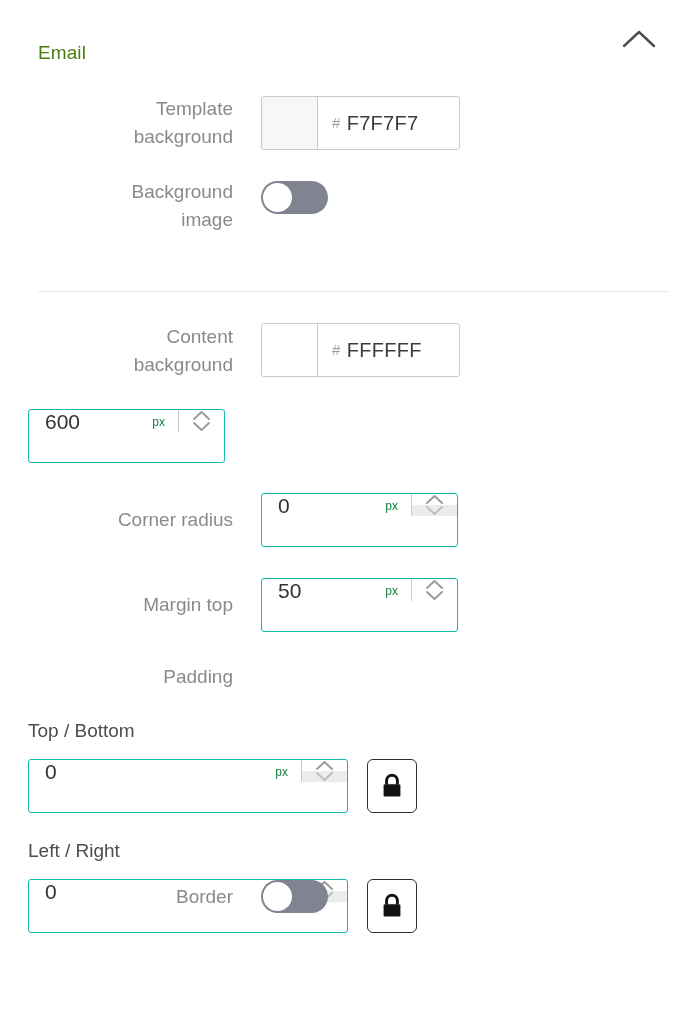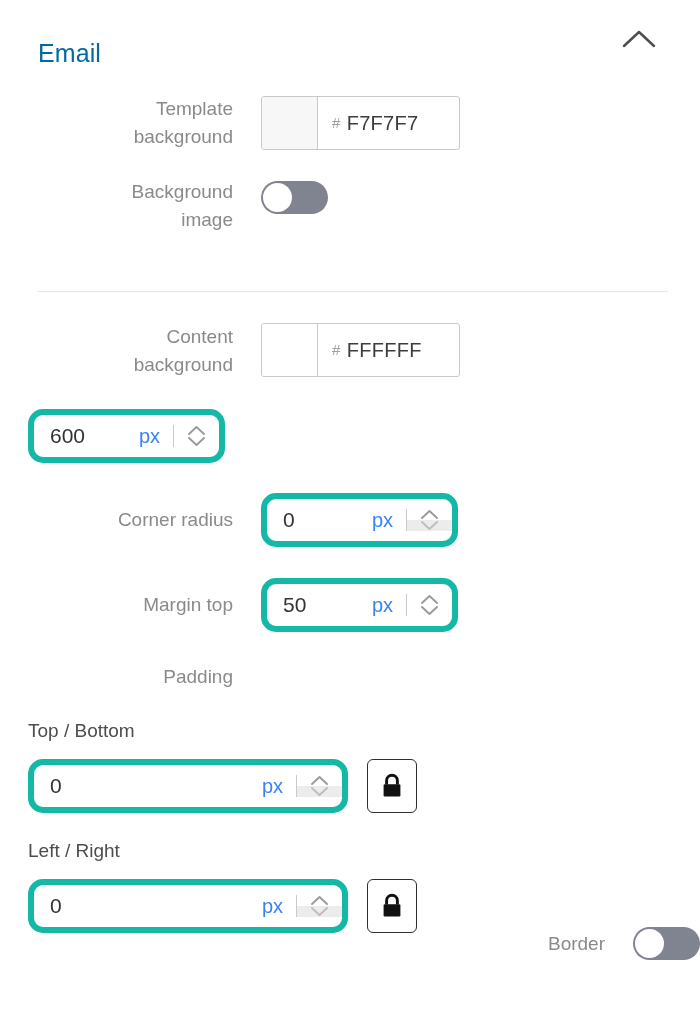--- a/index.html
+++ b/index.html
@@ -23,22 +23,22 @@
     left: 0; top: 0;
     width: 700px;
     height: 78px;
     display: flex;
     align-items: center;
     justify-content: space-between;
     padding: 0 38px 0 38px;
     box-sizing: border-box;
   }
   .panel-title {
-    font-size: 25px;
-    color: #0369a1;
+    font-size: 19px;
+    color: #4d7c0f;
     letter-spacing: .1px;
     margin-top: 28px;
   }
   .chevron-toggle {
     width: 46px;
     height: 46px;
     display: flex;
     align-items: center;
     justify-content: center;
     cursor: pointer;
@@ -126,44 +126,44 @@
     position: absolute;
     left: 38px;
     width: 630px;
     height: 1px;
     background: #e6e6e6;
   }
 
   
   .stepper {
     display: flex;
-    align-items: center;
+    align-items: flex-start;
     height: 54px;
-    border: 6px solid #14b8a6;
-    border-radius: 15px;
+    border: 1px solid #14b8a6;
+    border-radius: 3px;
     background: #fff;
     box-sizing: border-box;
     overflow: hidden;
   }
   .stepper.narrow { width: 197px; }
   .stepper.wide   { width: 320px; }
   .stepper .num-box {
     flex: 1;
     display: flex;
     align-items: center;
     justify-content: space-between;
     padding: 0 13px 0 16px;
   }
   .stepper .num-val {
     font-size: 21px;
     color: #333333;
   }
   .stepper .num-unit {
-    font-size: 20px;
-    color: #3b82f6;
+    font-size: 12px;
+    color: #15803d;
   }
   .spinner {
     width: 45px;
     flex: 0 0 45px;
     border-left: 1px solid #c9c9c9;
     display: flex;
     flex-direction: column;
   }
   .spin-btn {
     flex: 1;
@@ -410,20 +410,20 @@
             <path d="M6.6 12.5 V8.6 a5.4 5.4 0 0 1 10.8 0 V12.5" fill="none" stroke="#111111" stroke-width="2.9"></path>
             <rect x="3.6" y="12.2" width="16.8" height="12.4" rx="1.4" fill="#111111"></rect>
           </svg>
         </span>
       </div>
     </div>
 
   </div>
 </div>
 
-<div class="row" style="top:927px;justify-content:flex-end;">
+<div class="row" style="top:880px;">
   <div class="row-label" style="line-height:33px;">Border</div>
   <div class="row-control">
     <div class="toggle">
       <div class="knob"></div>
     </div>
   </div>
 </div>
 
 </body></html>

